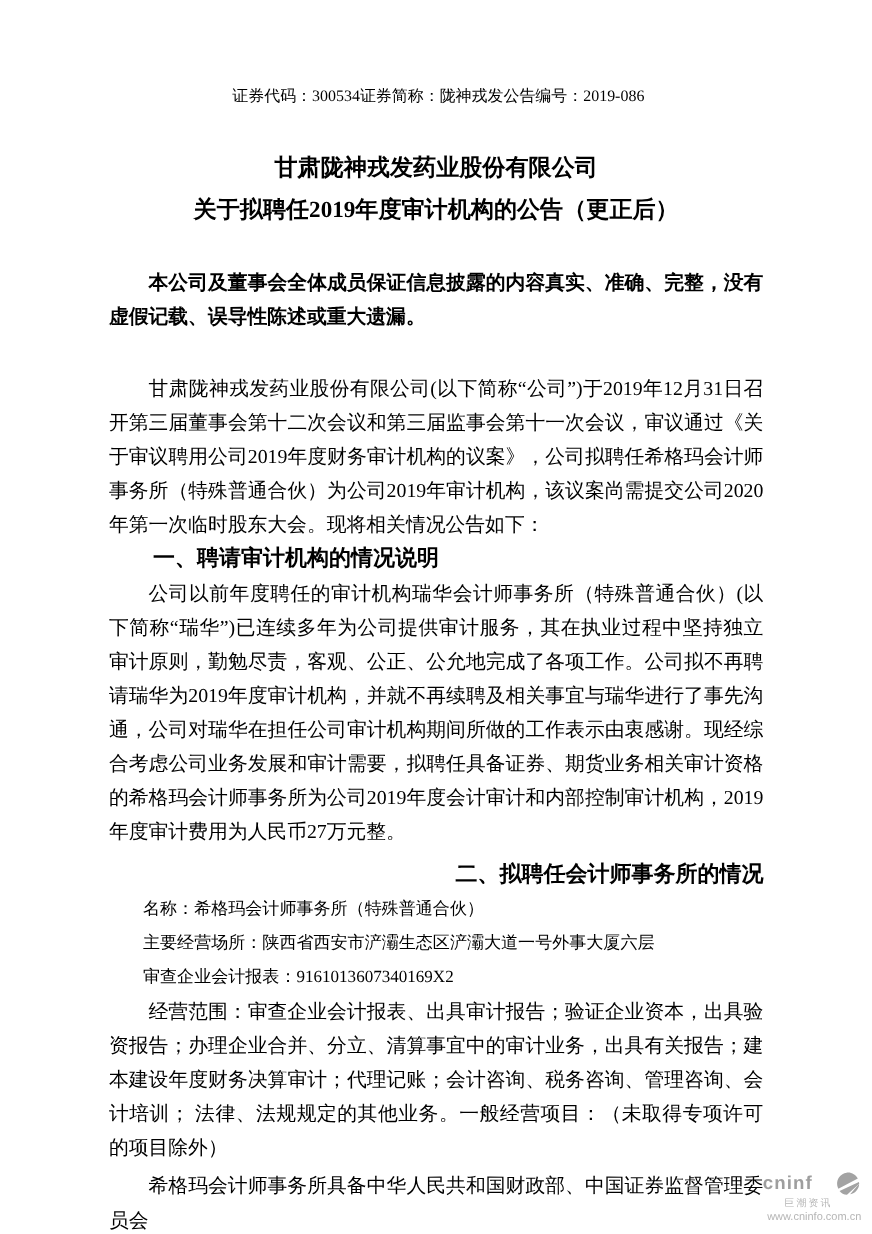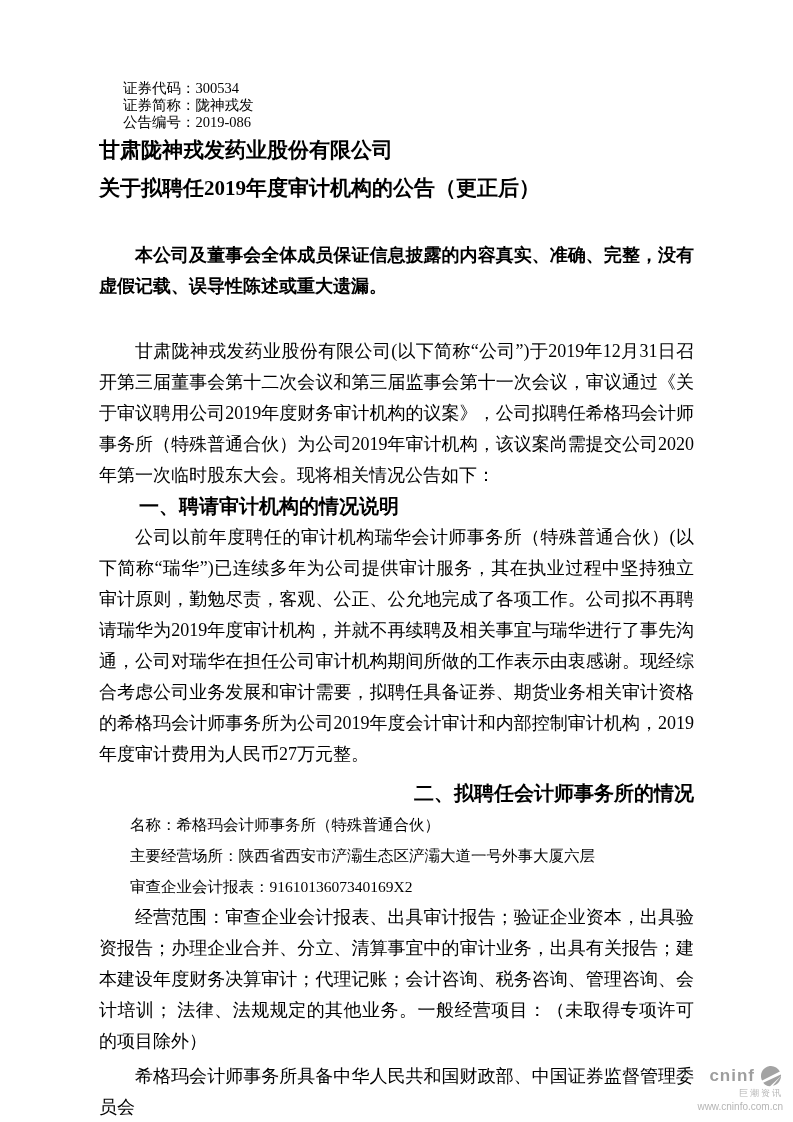--- a/index.html
+++ b/index.html
@@ -10,28 +10,28 @@
     position: relative;
     overflow: hidden;
     font-family: "Liberation Serif", "DejaVu Serif", serif;
     color: #000000;
   }
   .page { width: 793px; height: 1122px; position: relative; background: #ffffff; }
   .content { padding: 80px 99px 0 99px; }
 
   .doc-header {
     display: flex;
-    justify-content: space-between;
+    justify-content: center;
     padding: 0 20px 0 24px;
     font-size: 14.5px;
     line-height: 17px;
-    flex-direction: column;
+    margin-bottom: 36px;
   }
 
-  .doc-title { }
+  .doc-title { text-align: center; }
   .doc-title .t-line {
     font-size: 21px;
     font-weight: bold;
     line-height: 38px;
   }
 
   .statement {
     margin-top: 33px;
     font-size: 18px;
     font-weight: bold;
@@ -69,31 +69,31 @@
     bottom: 10px;
     text-align: right;
     font-family: "Liberation Sans", "DejaVu Sans", sans-serif;
     color: #a6a6a6;
     line-height: 1.1;
   }
   .wm-brand-row {
     display: flex;
     align-items: center;
     justify-content: flex-end;
-    gap: 4px;
+    gap: 20px;
     margin-top: 12px;
   }
   .wm-brand {
     font-size: 17px;
     font-weight: bold;
     letter-spacing: 1px;
     color: #9e9e9e;
   }
   .wm-logo { width: 24px; height: 24px; display: block; }
-  .wm-name { font-size: 9px; letter-spacing: 2px; color: #b5b5b5; margin-top: 1px; }
+  .wm-name { font-size: 9px; letter-spacing: 2px; color: #b5b5b5; margin-right: 26px; margin-top: 1px; }
   .wm-url { font-size: 10px; color: #b5b5b5; margin-top: 2px; }
 </style>
 </head>
 <body>
 
 <div class="page">
   <div class="content">
 
     <div class="doc-header">
       <span>证券代码：300534</span>

